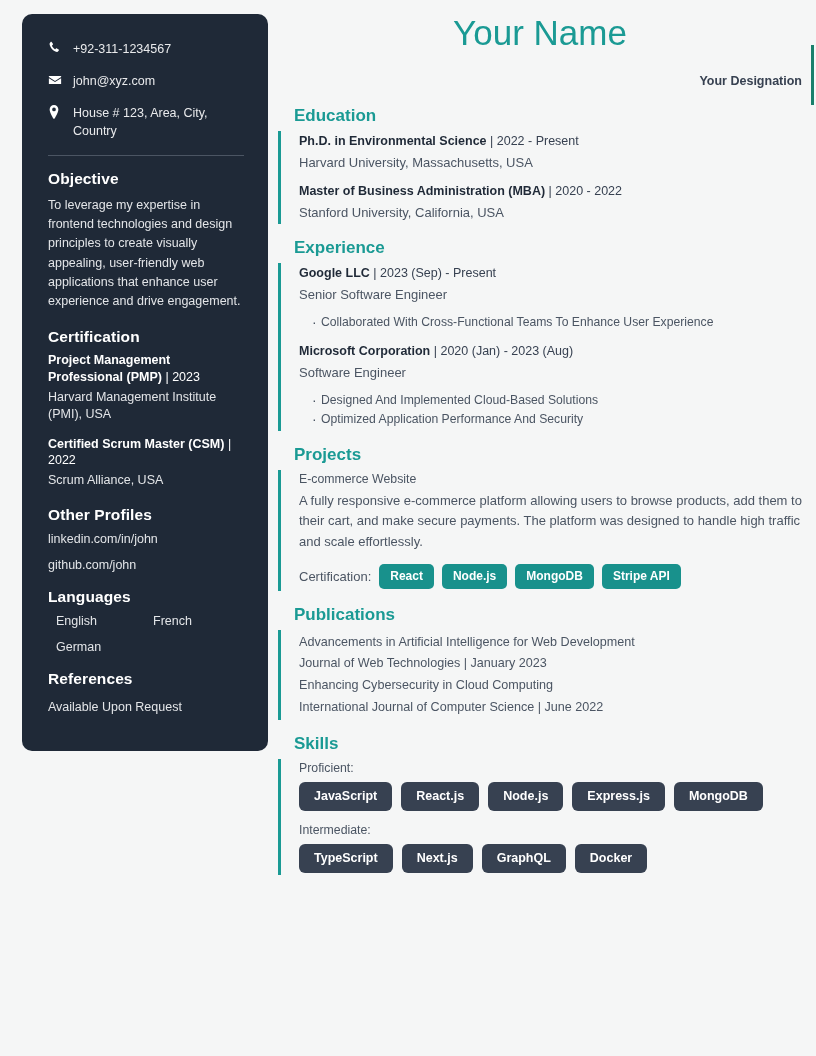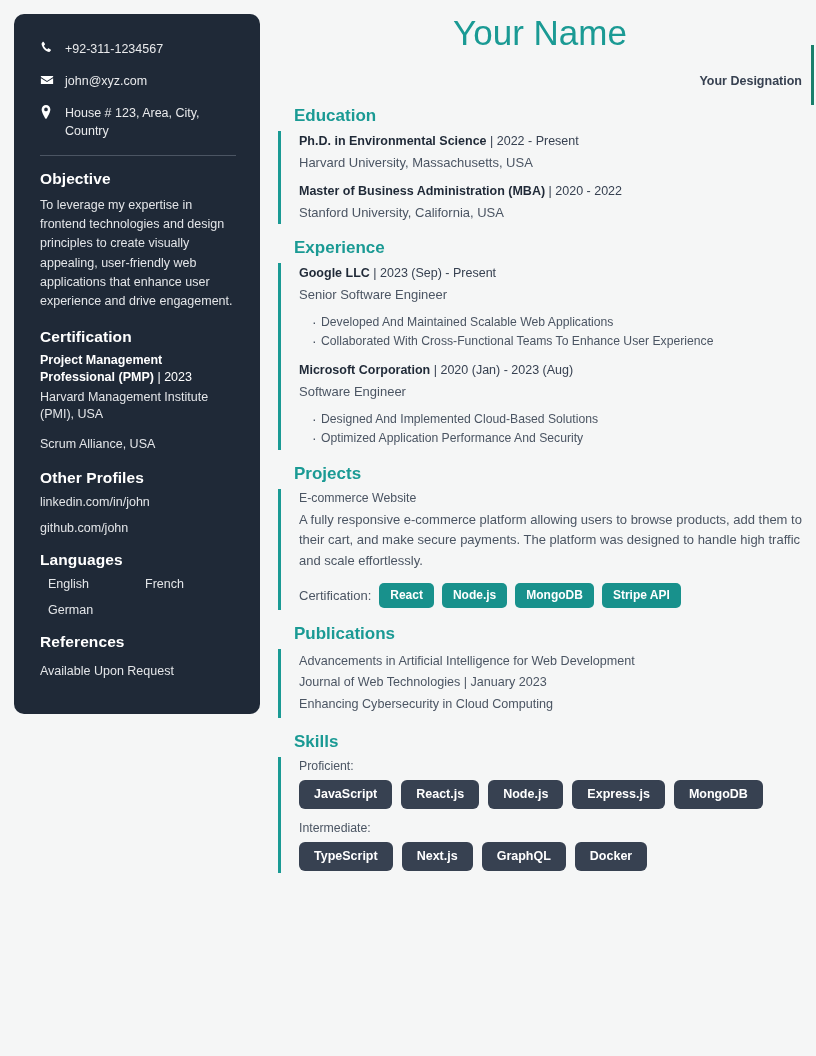--- a/index.html
+++ b/index.html
@@ -28,21 +28,21 @@
     left: 811px;
     top: 45px;
     width: 3px;
     height: 60px;
     background: #1a7f6b;
   }
 
   
   .sidebar {
     position: absolute;
-    left: 14px;
+    left: 22px;
     top: 14px;
     width: 246px;
     background: #1f2937;
     border-radius: 10px;
     padding: 26px 0 24px 0;
     box-sizing: border-box;
   }
   .sidebar-inner { padding: 0 24px 0 26px; }
 
   .contact-row {
@@ -319,20 +319,23 @@
         <h2 class="side-heading tight">Certification</h2>
 
         <div class="cert-block">
           <p class="cert-title">
             <span>Project Management Professional (PMP)</span><span class="yr"> | </span><span class="yr">2023</span>
           </p>
           <p class="cert-org">Harvard Management Institute (PMI), USA</p>
         </div>
 
         <div class="cert-block">
+          <p class="cert-title">
+            <span>Certified Scrum Master (CSM)</span><span class="yr"> | </span><span class="yr">2022</span>
+          </p>
           <p class="cert-org">Scrum Alliance, USA</p>
         </div>
       </section>
 
       <section class="sb-sec">
         <h2 class="side-heading">Other Profiles</h2>
         <p class="profile-line">linkedin.com/in/john</p>
         <p class="profile-line">github.com/john</p>
       </section>
 
@@ -379,21 +382,20 @@
     <section>
       <h2 class="sec-title">Experience</h2>
       <div class="sec-body">
 
         <div class="entry">
           <p class="entry-head">
             <span>Google LLC</span><span class="meta"> | 2023 (Sep) - Present</span>
           </p>
           <p class="entry-sub">Senior Software Engineer</p>
           <ul class="bullets">
-            <li>Developed And Maintained Scalable Web Applications</li>
             <li>Collaborated With Cross-Functional Teams To Enhance User Experience</li>
           </ul>
         </div>
 
         <div class="entry">
           <p class="entry-head">
             <span>Microsoft Corporation</span><span class="meta"> | 2020 (Jan) - 2023 (Aug)</span>
           </p>
           <p class="entry-sub">Software Engineer</p>
           <ul class="bullets">
@@ -421,20 +423,21 @@
         </div>
       </div>
     </section>
 
     <section>
       <h2 class="sec-title">Publications</h2>
       <div class="sec-body">
         <p class="pub-line">Advancements in Artificial Intelligence for Web Development</p>
         <p class="pub-line">Journal of Web Technologies | January 2023</p>
         <p class="pub-line">Enhancing Cybersecurity in Cloud Computing</p>
+        <p class="pub-line">International Journal of Computer Science | June 2022</p>
       </div>
     </section>
 
     <section>
       <h2 class="sec-title">Skills</h2>
       <div class="sec-body">
 
         <p class="skill-label">Proficient:</p>
         <div class="skill-row">
           <span class="tag-dark">JavaScript</span>

